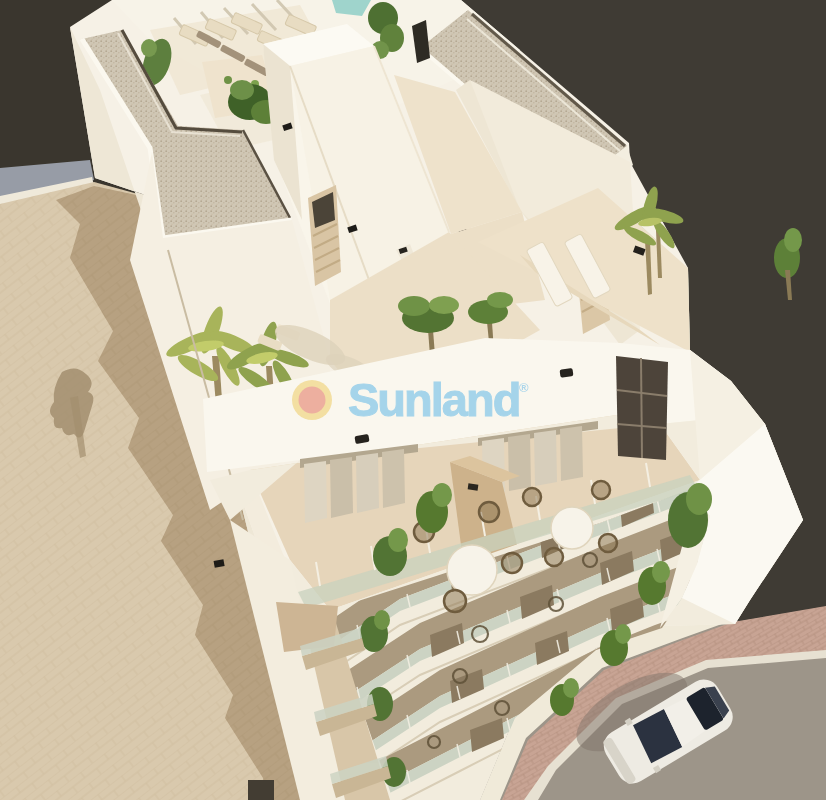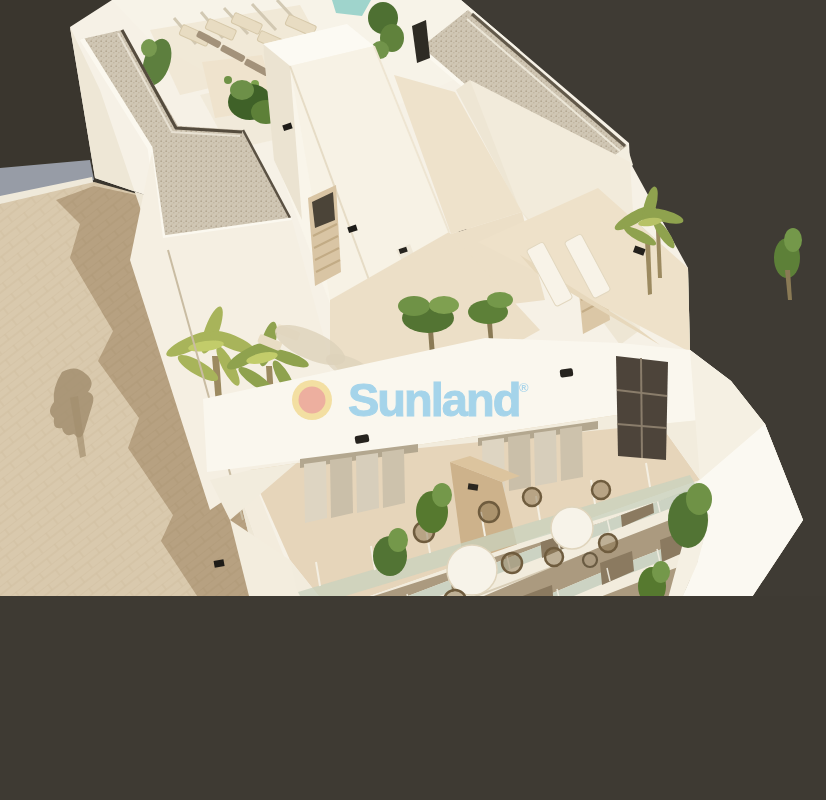--- a/index.html
+++ b/index.html
@@ -1,16 +1,16 @@
 <!DOCTYPE html>
 <html><head>
 <meta charset="utf-8">
 <style>
   html,body{margin:0;padding:0;background:#3e3a33;}
-  #scene{width:826px;height:596px;position:relative;overflow:hidden;}
+  #scene{width:826px;height:800px;position:relative;overflow:hidden;}
   svg{display:block;}
   .logo{font-family:"Liberation Sans",sans-serif;font-weight:bold;}
 </style>
 </head>
 <body>
 <div id="scene">
 <svg width="826" height="800" viewBox="0 0 826 800" xmlns="http://www.w3.org/2000/svg">
 <defs>
   <pattern id="speck" width="5" height="5" patternUnits="userSpaceOnUse">
     <rect width="5" height="5" fill="#d0c7b5"></rect>

